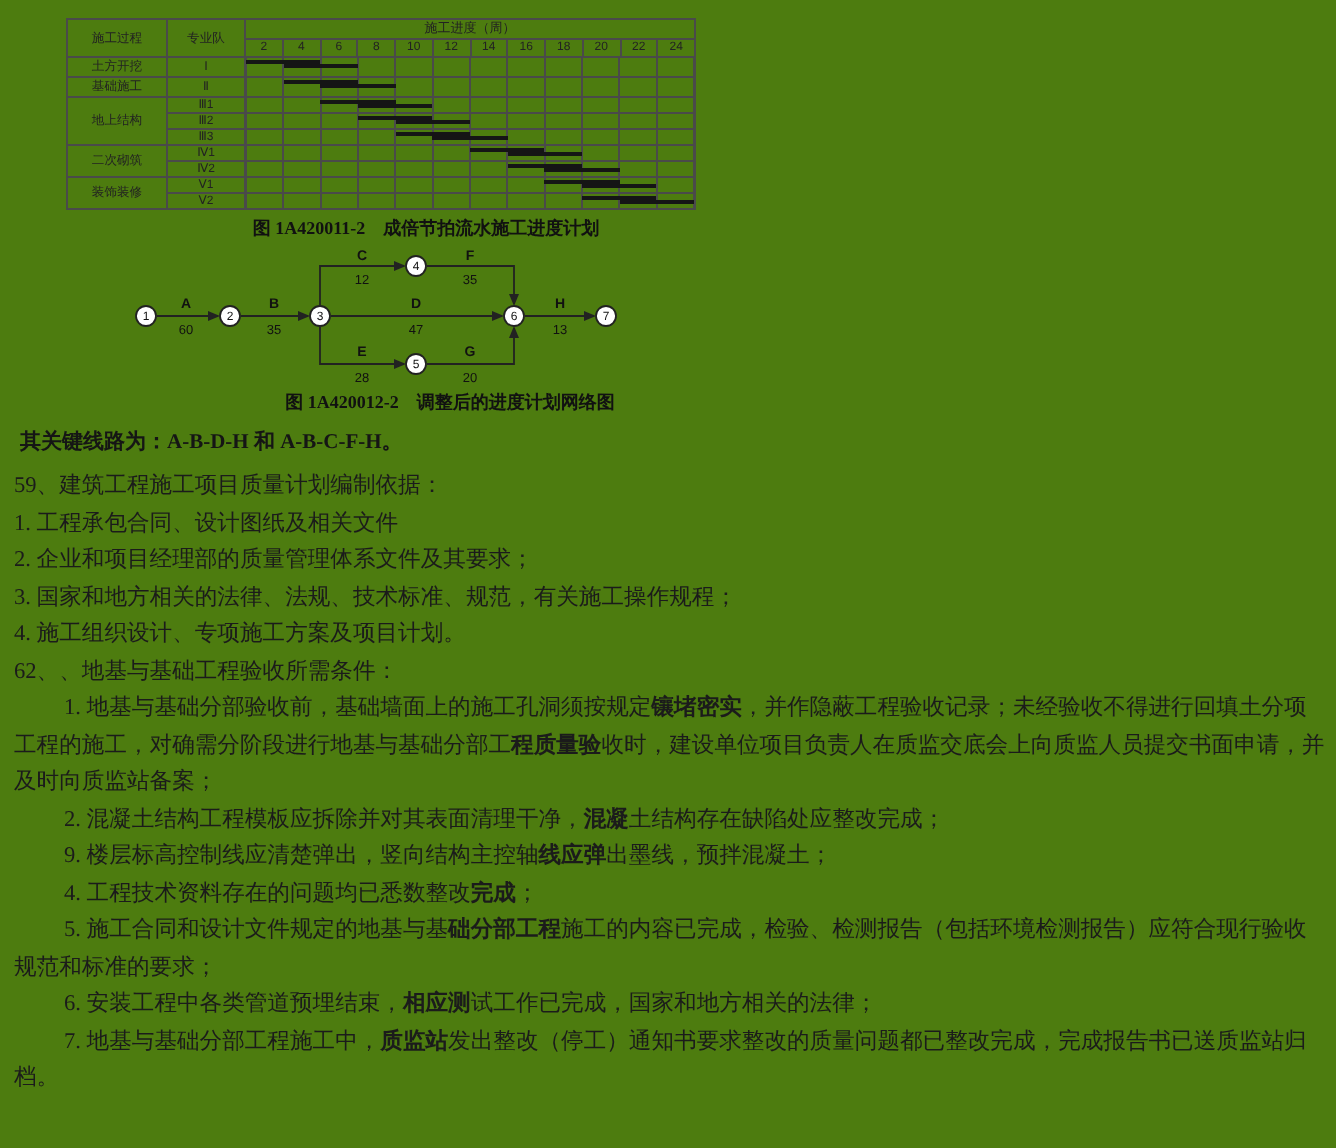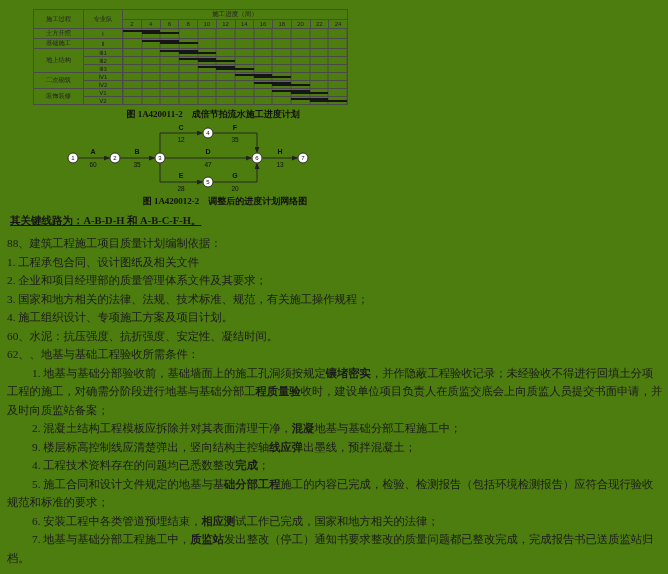--- a/index.html
+++ b/index.html
@@ -28,21 +28,21 @@
   }
   .bar{position:absolute;height:1.4px;background:#151515;}
   
   .cap{font-size:9px;font-weight:bold;color:#111;text-align:center;line-height:12px;}
   .cap1{width:330px;margin-left:48px;margin-top:3px;}
   .cap2{width:330px;margin-left:60px;}
   
   .net-wrap{margin-left:40px;margin-top:3px;height:72px;}
   #net-svg text{font-family:"Liberation Sans","DejaVu Sans",sans-serif;}
   
-  .keyline{margin:7px 0 0 10px;font-size:10.5px;font-weight:bold;color:#151515;text-decoration:underline;}
+  .keyline{margin:7px 0 0 10px;font-size:10.5px;font-weight:bold;color:#151515;}
   .body-text{margin-top:6px;padding:0 5px 0 7px;}
   .body-text p{margin:0;font-size:11.3px;line-height:18.5px;color:#1b1b1b;}
   .body-text p.indent{text-indent:25px;}
   .body-text span.b{font-weight:bold;}
 </style>
 </head>
 <body>
 
 <div class="page">
 
@@ -204,29 +204,28 @@
         <circle cx="263" cy="35" r="5" fill="#fff" stroke="#222" stroke-width="0.9"></circle>
         <text x="263" y="37.2" text-anchor="middle" font-size="6" fill="#111">7</text>
       </svg>
   </div>
 
   <div class="cap cap2">图 1A420012-2　调整后的进度计划网络图</div>
 
   <div class="keyline">其关键线路为：A-B-D-H 和 A-B-C-F-H。</div>
 
   <div class="body-text" id="body-text">
-      <p><span>88、建筑工程施工项目质量计划编制依据：</span></p>
+      <p><span>59、建筑工程施工项目质量计划编制依据：</span></p>
       <p><span>1. 工程承包合同、设计图纸及相关文件</span></p>
       <p><span>2. 企业和项目经理部的质量管理体系文件及其要求；</span></p>
       <p><span>3. 国家和地方相关的法律、法规、技术标准、规范，有关施工操作规程；</span></p>
       <p><span>4. 施工组织设计、专项施工方案及项目计划。</span></p>
-      <p><span>60、水泥：抗压强度、抗折强度、安定性、凝结时间。</span></p>
       <p><span>62、、地基与基础工程验收所需条件：</span></p>
       <p class="indent"><span>1. 地基与基础分部验收前，基础墙面上的施工孔洞须按规定</span><span class="b">镶堵密实</span><span>，并作隐蔽工程验收记录；未经验收不得进行回填土分项工程的施工，对确需分阶段进行地基与基础分部工</span><span class="b">程质量验</span><span>收时，建设单位项目负责人在质监交底会上向质监人员提交书面申请，并及时向质监站备案；</span></p>
-      <p class="indent"><span>2. 混凝土结构工程模板应拆除并对其表面清理干净，</span><span class="b">混凝</span><span>地基与基础分部工程施工中；</span></p>
+      <p class="indent"><span>2. 混凝土结构工程模板应拆除并对其表面清理干净，</span><span class="b">混凝</span><span>土结构存在缺陷处应整改完成；</span></p>
       <p class="indent"><span>9. 楼层标高控制线应清楚弹出，竖向结构主控轴</span><span class="b">线应弹</span><span>出墨线，预拌混凝土；</span></p>
       <p class="indent"><span>4. 工程技术资料存在的问题均已悉数整改</span><span class="b">完成</span><span>；</span></p>
       <p class="indent"><span>5. 施工合同和设计文件规定的地基与基</span><span class="b">础分部工程</span><span>施工的内容已完成，检验、检测报告（包括环境检测报告）应符合现行验收规范和标准的要求；</span></p>
       <p class="indent"><span>6. 安装工程中各类管道预埋结束，</span><span class="b">相应测</span><span>试工作已完成，国家和地方相关的法律；</span></p>
       <p class="indent"><span>7. 地基与基础分部工程施工中，</span><span class="b">质监站</span><span>发出整改（停工）通知书要求整改的质量问题都已整改完成，完成报告书已送质监站归档。</span></p>
     </div>
 
 </div>
 
 </body></html>

